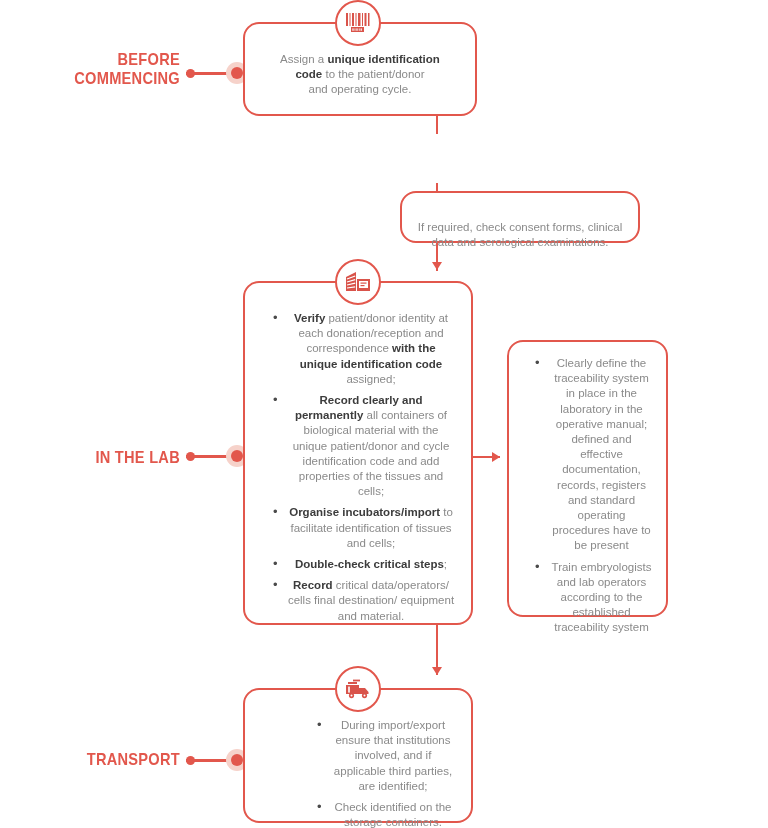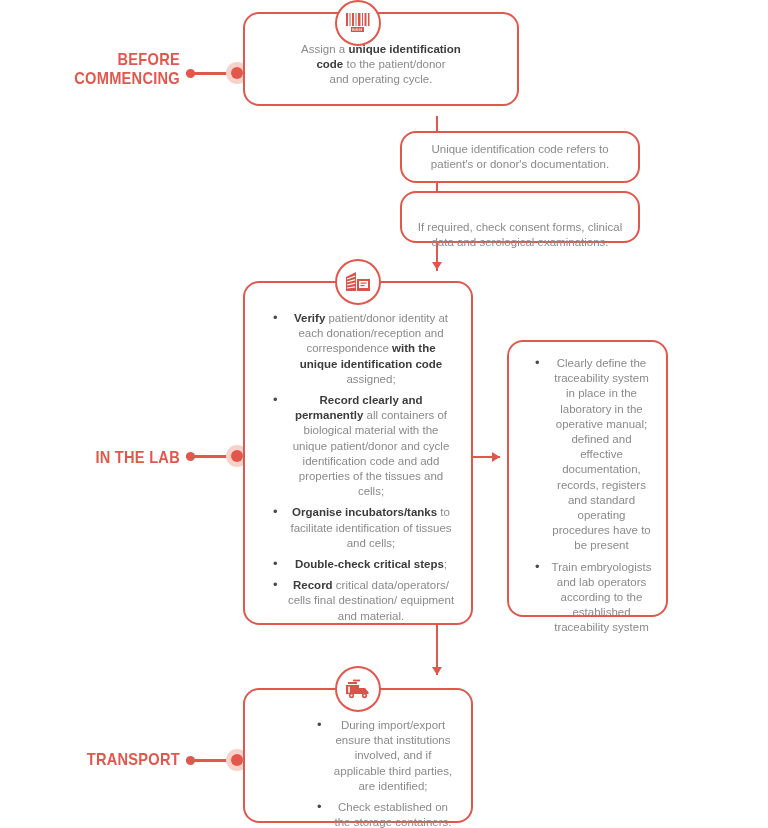--- a/index.html
+++ b/index.html
@@ -150,21 +150,21 @@
   <div class="stage-label" style="left:20px; top:50px; width:160px;">BEFORE
 COMMENCING</div>
 
   <div class="label-connector" style="left:186px; top:62px; width:62px; height:22px;">
     <div class="lc-dot-sm"></div>
     <div class="lc-line" style="width:56px;"></div>
     <div class="lc-halo" style="left:40px;"></div>
     <div class="lc-dot-lg" style="left:45px;"></div>
   </div>
 
-  <div class="box center" style="left:243px; top:12px; width:276px; height:94px;">
+  <div class="box center" style="left:243px; top:22px; width:234px; height:94px;">
     <div class="pad" style="padding-top:28px;">
       <div>
         <span>Assign a </span><b>unique identification</b>
       </div>
       <div>
         <b>code</b><span> to the patient/donor</span>
       </div>
       <div>
         <span>and operating cycle.</span>
       </div>
@@ -189,25 +189,20 @@
         <rect x="9.6" y="17.4" width="0.8" height="2.4"></rect>
         <rect x="11.4" y="17.4" width="1.2" height="2.4"></rect>
         <rect x="13.8" y="17.4" width="0.8" height="2.4"></rect>
         <rect x="15.6" y="17.4" width="1.2" height="2.4"></rect>
       </g>
     </svg>
   </div>
 
   <div class="vline" style="left:436px; top:116px; height:18px;"></div>
 
-  <div class="box center" style="left:400px; top:131px; width:240px; height:52px;">
-    <div class="pad" style="padding-top:9px;">
-      <span>Unique identification code refers to patient's or donor's documentation.</span>
-    </div>
-  </div>
 
   <div class="vline" style="left:436px; top:183px; height:10px;"></div>
 
   <div class="box center" style="left:400px; top:191px; width:240px; height:52px;">
     <div class="pad" style="padding-top:27px;">
       <span>If required, check consent forms, clinical data and serological examinations.</span>
     </div>
   </div>
 
   <div class="vline" style="left:436px; top:243px; height:28px;"></div>
@@ -225,21 +220,21 @@
   <div class="box" style="left:243px; top:281px; width:230px; height:344px;">
     <div class="pad" style="padding:28px 16px 10px 26px;">
       <ul class="bullets">
         <li>
           <b>Verify</b><span> patient/donor identity at each donation/reception and correspondence </span><b>with the unique identification code</b><span> assigned;</span>
         </li>
         <li>
           <b>Record clearly and permanently</b><span> all containers of biological material with the unique patient/donor and cycle identification code and add properties of the tissues and cells;</span>
         </li>
         <li>
-          <b>Organise incubators/tanks</b><span> to facilitate identification of tissues and cells;</span>
+          <b>Organise incubators/import</b><span> to facilitate identification of tissues and cells;</span>
         </li>
         <li>
           <b>Double-check critical steps</b><span>;</span>
         </li>
         <li>
           <b>Record</b><span> critical data/operators/ cells final destination/ equipment and material.</span>
         </li>
       </ul>
     </div>
   </div>
@@ -297,21 +292,21 @@
     <div class="lc-dot-lg" style="left:45px;"></div>
   </div>
 
   <div class="box" style="left:243px; top:688px; width:230px; height:135px;padding-left:44px;">
     <div class="pad" style="padding:28px 16px 10px 26px;">
       <ul class="bullets">
         <li>
           <span>During import/export ensure that institutions involved, and if applicable third parties, are identified;</span>
         </li>
         <li>
-          <span>Check established on the storage containers.</span>
+          <span>Check identified on the storage containers.</span>
         </li>
       </ul>
     </div>
   </div>
 
   <div class="medallion" style="left:335px; top:666px;">
     <svg width="28" height="22" viewBox="0 0 28 22" aria-hidden="true">
       <g fill="#d9534a">
 
         <rect x="2" y="7" width="13" height="9"></rect>

